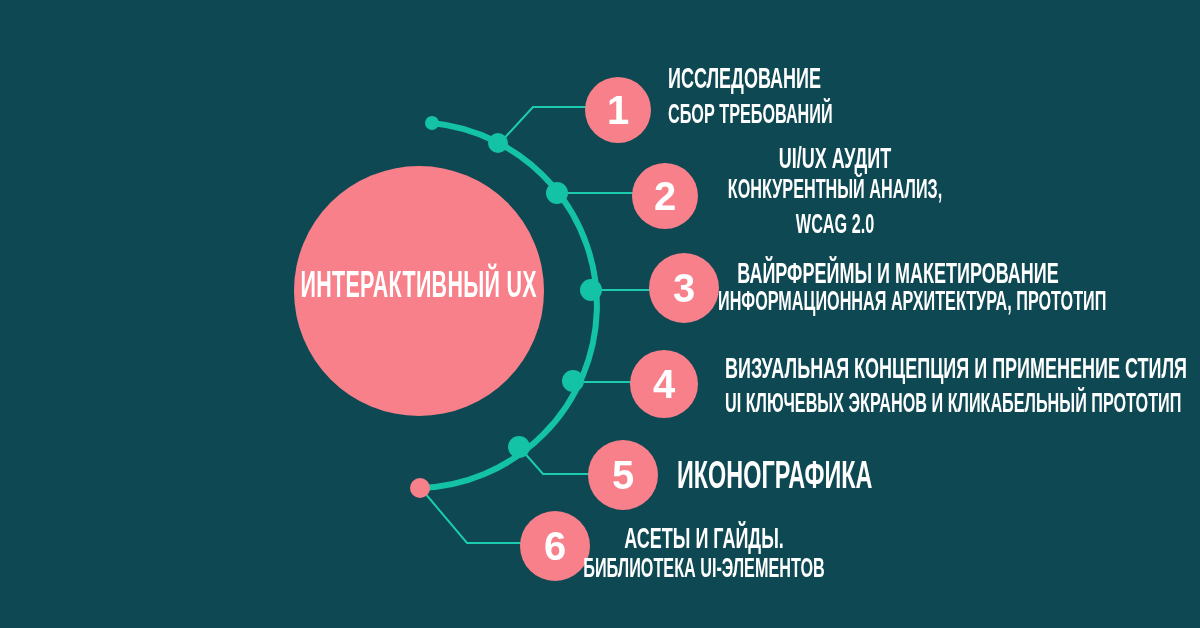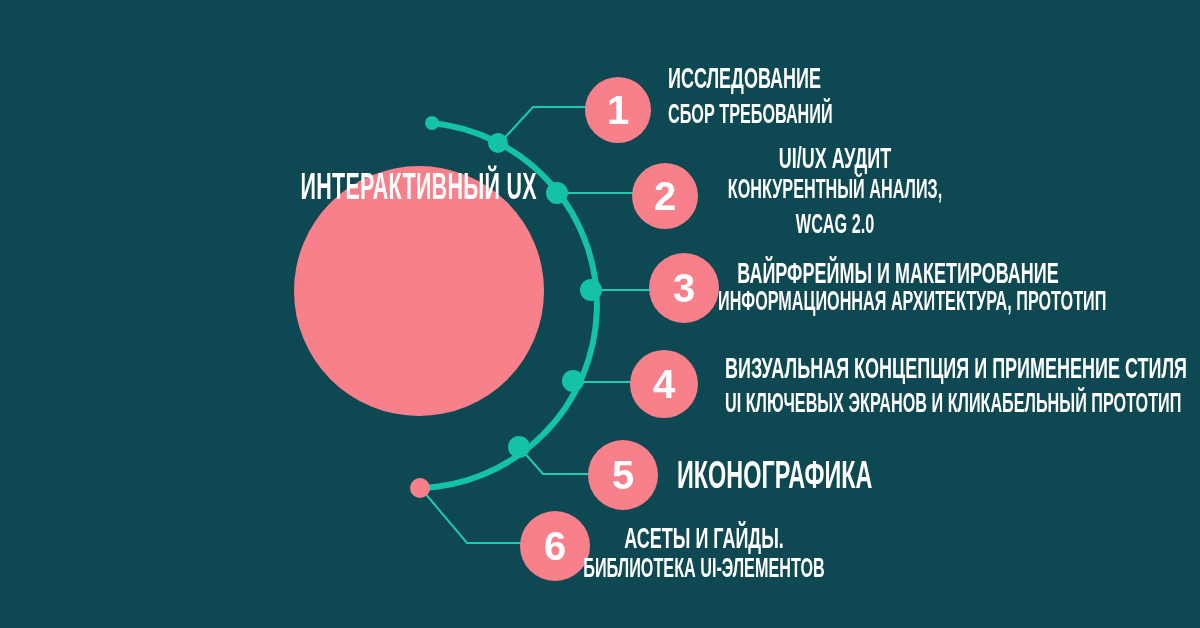--- a/index.html
+++ b/index.html
@@ -12,21 +12,21 @@
     font-family: "Liberation Sans", "DejaVu Sans", sans-serif;
   }
   svg.layer { position: absolute; left: 0; top: 0; width: 1200px; height: 628px; }
 
   .center-circle {
     position: absolute;
     left: 294px; top: 166px;
     width: 250px; height: 250px;
     border-radius: 50%;
     background: #f8808a;
-    display: flex; justify-content: center;
+    display: flex; align-items: center; justify-content: center;
   }
   .center-label {
     color: #ffffff;
     font-weight: bold;
     font-size: 37px;
     white-space: nowrap;
     transform: scaleX(0.58);
     transform-origin: center center;
     margin-bottom: 12px;
     letter-spacing: 0.5px;

